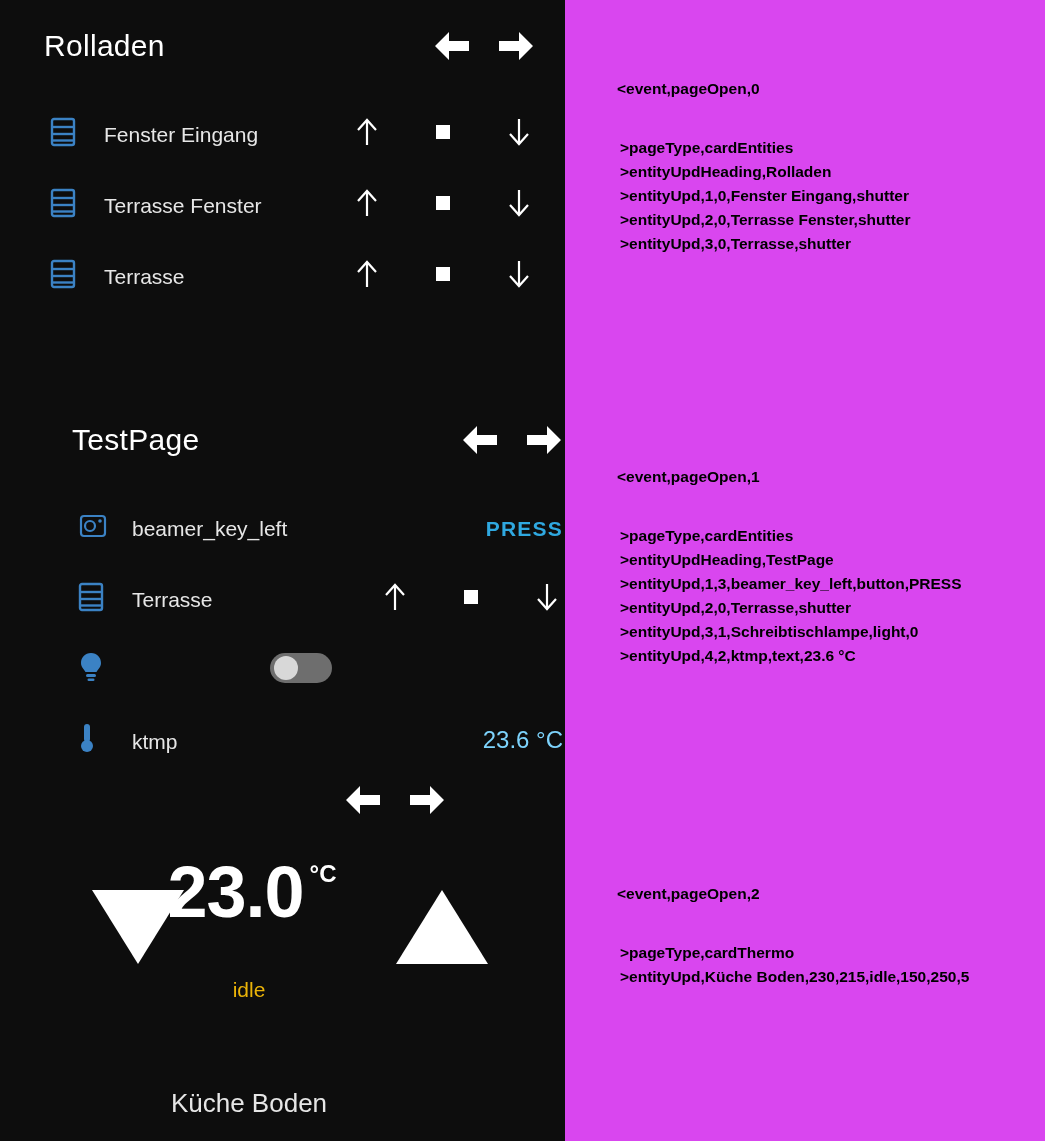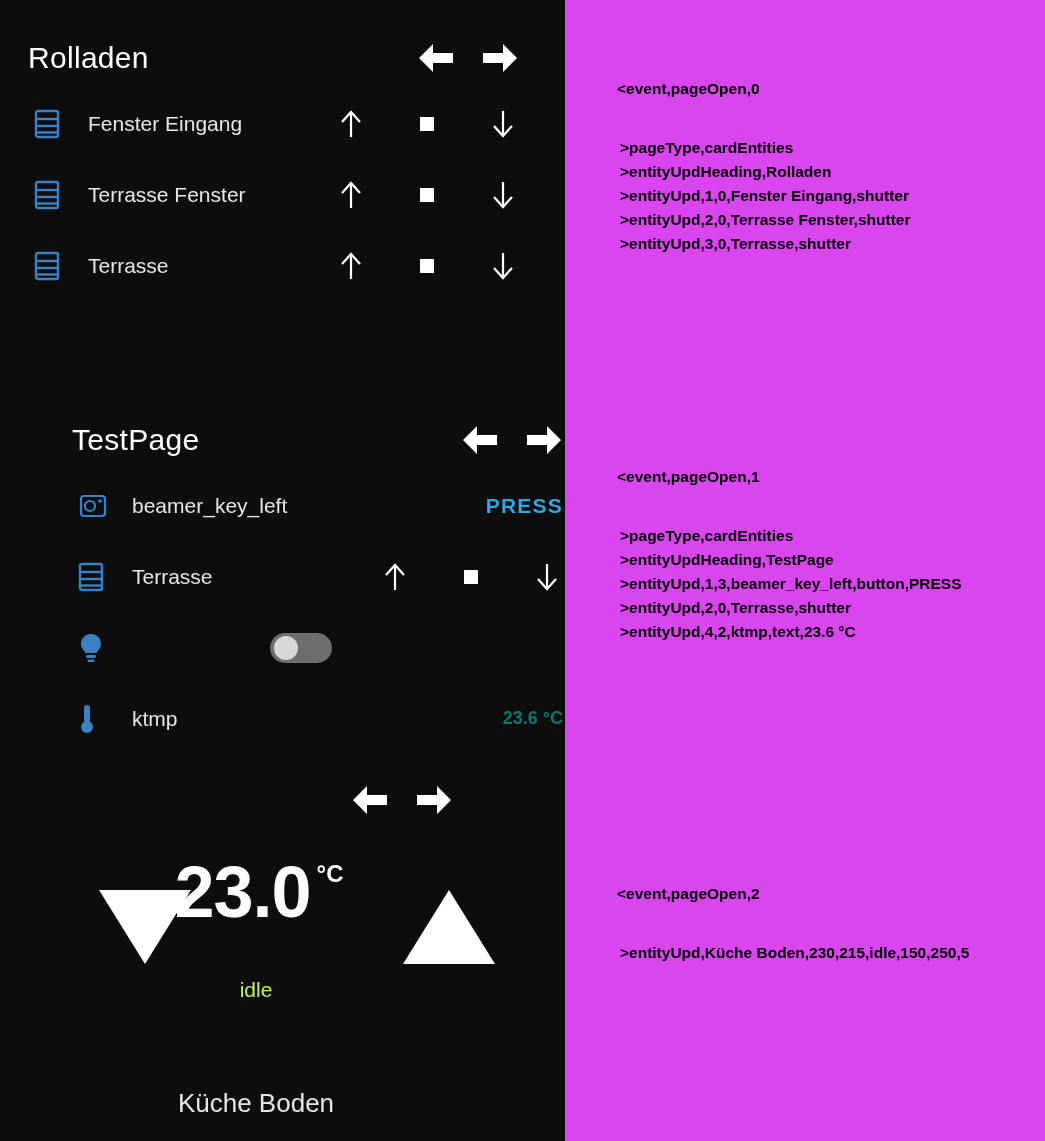--- a/index.html
+++ b/index.html
@@ -59,21 +59,21 @@
     height: 34px;
     position: relative;
     cursor: pointer;
   }
   .arrow-btn svg { display: block; }
 
   
   .rows { padding: 0 24px 0 34px; }
   .row {
     display: flex;
-    align-items: center;
+    align-items: flex-end;
     height: 71px;
   }
   .row-icon {
     width: 46px;
     flex: 0 0 46px;
     display: flex;
     align-items: center;
     justify-content: flex-start;
   }
   .row-label {
@@ -103,27 +103,26 @@
     font-size: 21px;
     letter-spacing: 1.2px;
     font-weight: 700;
     text-align: right;
     width: 100%;
     padding-right: 22px;
     box-sizing: border-box;
     cursor: pointer;
   }
   .value-label {
-    color: #0f766e;
-    font-size: 18px;
+    color: #7dd3fc;
+    font-size: 24px;
     text-align: right;
     width: 100%;
     padding-right: 22px;
     box-sizing: border-box;
-    font-weight: bold;
   }
   .toggle-wrap {
     width: 100%;
     display: flex;
     justify-content: flex-end;
     padding-right: 22px;
     box-sizing: border-box;
   }
   .toggle {
     width: 62px;
@@ -139,21 +138,21 @@
     left: 4px;
     width: 24px;
     height: 24px;
     border-radius: 50%;
     background: #d8d8d8;
   }
 
   
   .thermo {
     position: absolute;
-    left: 15px;
+    left: 8px;
     width: 482px;
   }
   .thermo-header {
     display: flex;
     align-items: center;
     justify-content: flex-end;
     height: 56px;
     padding-right: 22px;
     box-sizing: border-box;
   }
@@ -188,21 +187,21 @@
     top: 118px;
     text-align: center;
     color: #b5b5b5;
     font-size: 21px;
   }
   .temp-state {
     position: absolute;
     left: 0; right: 0;
     top: 150px;
     text-align: center;
-    color: #bef264;
+    color: #eab308;
     font-size: 21px;
   }
   .tri-down {
     position: absolute;
     left: 84px;
     top: 62px;
     width: 0; height: 0;
     border-left: 46px solid transparent;
     border-right: 46px solid transparent;
     border-top: 74px solid #ffffff;
@@ -256,21 +255,21 @@
     padding-left: 3px;
   }
 </style>
 </head>
 <body>
 
 <div class="root">
 
   <div class="device">
 
-    <div class="panel" style="top:28px;">
+    <div class="panel" style="top:16px;padding-left:16px;">
       <div class="panel-header">
         <div class="panel-title">Rolladen</div>
         <div class="nav-arrows">
           <div class="arrow-btn">
             <svg width="38" height="34" viewBox="0 0 38 34">
                 <path d="M16 3 L16 12 L36 12 L36 22 L16 22 L16 31 L2 17 Z" fill="#ffffff"></path>
               </svg>
           </div>
           <div class="arrow-btn">
             <svg width="38" height="34" viewBox="0 0 38 34">
@@ -514,26 +513,28 @@
       </div>
     </div>
 
     <div class="log-block" style="top:468px;">
       <div class="log-event">&lt;event,pageOpen,1</div>
       <div class="log-lines">
         <div class="log-line">&gt;pageType,cardEntities</div>
         <div class="log-line">&gt;entityUpdHeading,TestPage</div>
         <div class="log-line">&gt;entityUpd,1,3,beamer_key_left,button,PRESS</div>
         <div class="log-line">&gt;entityUpd,2,0,Terrasse,shutter</div>
+        <div class="log-line">&gt;entityUpd,3,1,Schreibtischlampe,light,0</div>
         <div class="log-line">&gt;entityUpd,4,2,ktmp,text,23.6 °C</div>
       </div>
     </div>
 
     <div class="log-block" style="top:885px;">
       <div class="log-event">&lt;event,pageOpen,2</div>
       <div class="log-lines">
+        <div class="log-line">&gt;pageType,cardThermo</div>
         <div class="log-line">&gt;entityUpd,Küche Boden,230,215,idle,150,250,5</div>
       </div>
     </div>
 
   </div>
 
 </div>
 
 </body></html>

